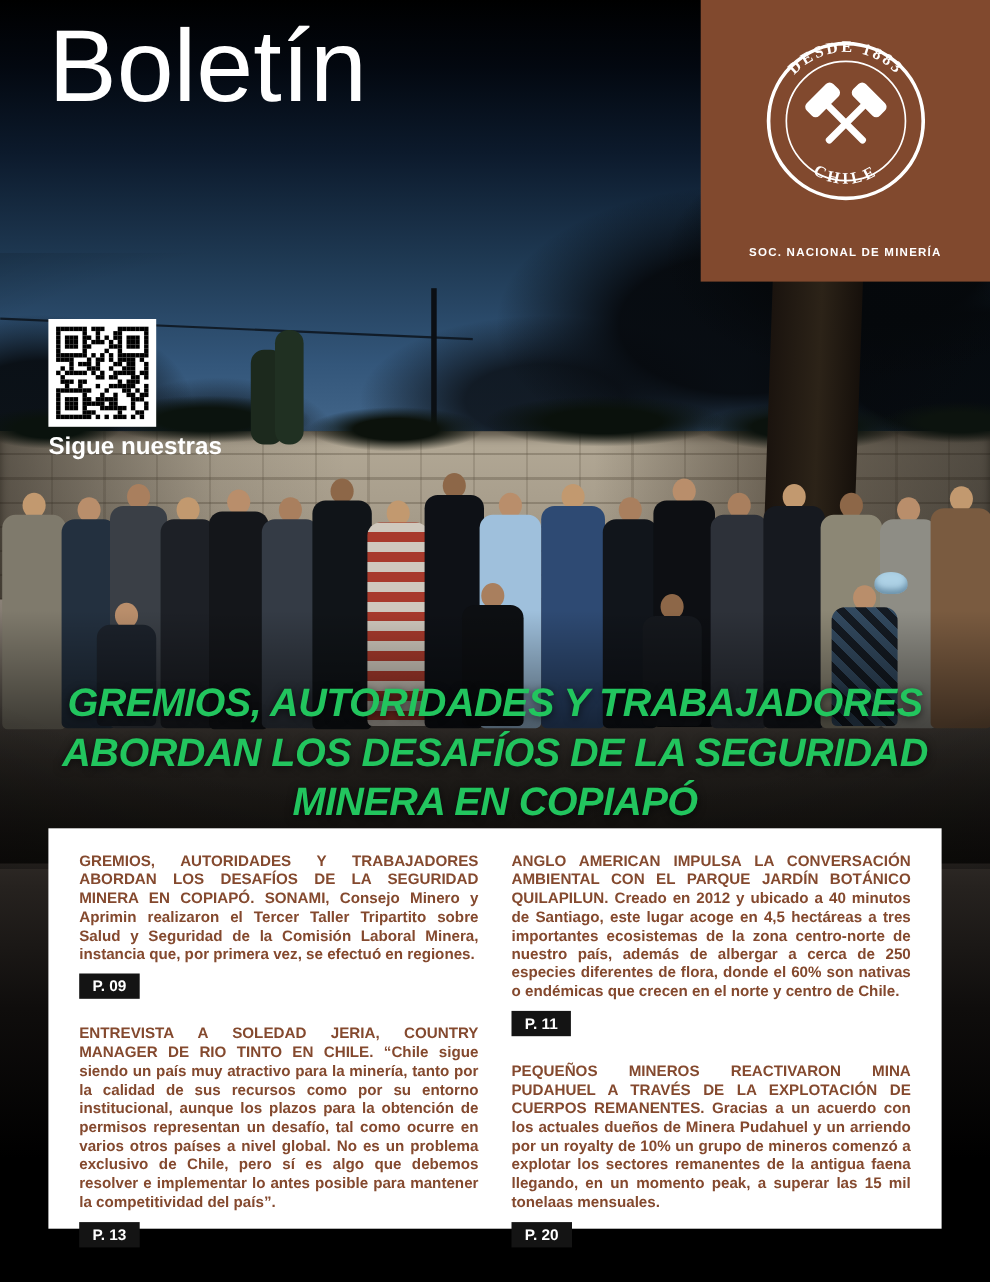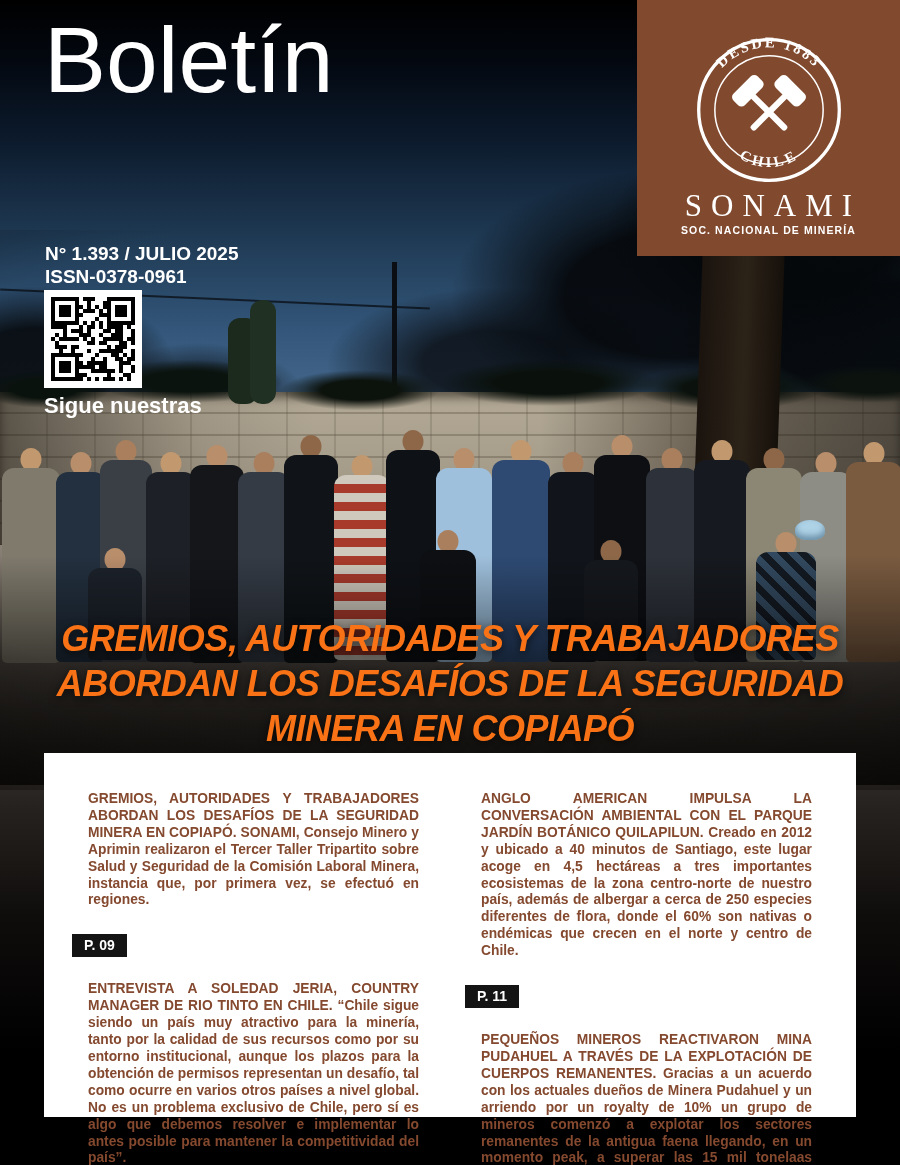--- a/index.html
+++ b/index.html
@@ -62,28 +62,28 @@
   .qr-caption{position:absolute;left:44px;top:392px;color:#fff;font-weight:700;font-size:22px;line-height:27px;}
   
   .brand-box{position:absolute;left:637px;top:0;width:263px;height:256px;}
   .brand-inner{position:relative;width:100%;height:100%;}
   .brand-logo{position:absolute;left:50%;top:34px;transform:translateX(-50%);}
   .brand-name{position:absolute;left:0;right:0;top:188px;text-align:center;color:#fff;
     font-family:"Liberation Serif",serif;font-size:31px;letter-spacing:9px;padding-left:9px;}
   .brand-sub{position:absolute;left:0;right:0;top:224px;text-align:center;color:#fff;
     font-size:10.5px;font-weight:700;letter-spacing:1.1px;}
   
-  .headline{position:absolute;left:0;top:616px;width:900px;text-align:center;color:#f97316;
+  .headline{position:absolute;left:0;top:616px;width:900px;text-align:center;color:#22c55e;
     font-style:italic;font-weight:700;font-size:36px;line-height:45px;letter-spacing:-.5px;
     text-shadow:0 2px 8px rgba(0,0,0,.65);}
   
   .panel{position:absolute;left:44px;top:753px;width:812px;height:364px;background:#fff;
     box-sizing:border-box;padding:22px 28px;display:flex;gap:30px;}
   .panel .col{width:363px;}
-  .summary{font-size:13.8px;line-height:16.9px;font-weight:700;text-align:justify;margin:16px;}
+  .summary{font-size:13.8px;line-height:16.9px;font-weight:700;text-align:justify;margin:0;}
   .summary .lead{text-transform:none;}
   .page-badge{display:inline-block;background:#141414;color:#fff;font-weight:700;font-size:14px;
     padding:3px 12px 4px;margin-top:9px;}
   .item + .item{margin-top:24px;}
 </style>
 </head>
 <body>
 
 <div class="cover">
 
@@ -186,24 +186,20 @@
       <div class="person" style="left: 756px; top: 532px; width: 60px; height: 128px;">
         <div class="head" style="background: rgb(185, 142, 107);"></div>
         <div class="torso" style="background: repeating-linear-gradient(45deg, rgb(50, 73, 95) 0px, rgb(50, 73, 95) 7px, rgb(20, 26, 34) 7px, rgb(20, 26, 34) 14px);"></div>
       </div>
     </div>
   <div class="hardhat"></div>
   <div class="photo-dark"></div>
   <div class="vignette"></div>
 
   <div class="title-light">Boletín</div>
-  <div class="issue-block">
-    <div>N° 1.393 / JULIO 2025</div>
-    <div>ISSN-0378-0961</div>
-  </div>
 
   <div class="qr-box">
     <div class="qr-grid" id="qr">
         <div class="d"></div>
         <div class="d"></div>
         <div class="d"></div>
         <div class="d"></div>
         <div class="d"></div>
         <div class="d"></div>
         <div class="d"></div>
@@ -666,21 +662,20 @@
           <g transform="rotate(45 80 82)">
             <rect x="77" y="50" width="6.5" height="58" rx="3"></rect>
             <rect x="62" y="42" width="36" height="17" rx="5"></rect>
           </g>
           <g transform="rotate(-45 80 82)">
             <rect x="76.5" y="50" width="6.5" height="58" rx="3"></rect>
             <rect x="62" y="42" width="36" height="17" rx="5"></rect>
           </g>
         </g>
       </svg>
-      <div class="brand-name">SONAMI</div>
       <div class="brand-sub">SOC. NACIONAL DE MINERÍA</div>
     </div>
   </div>
 
   <div class="headline">
     <div>GREMIOS, AUTORIDADES Y TRABAJADORES</div>
     <div>ABORDAN LOS DESAFÍOS DE LA SEGURIDAD</div>
     <div>MINERA EN COPIAPÓ</div>
   </div>
 

